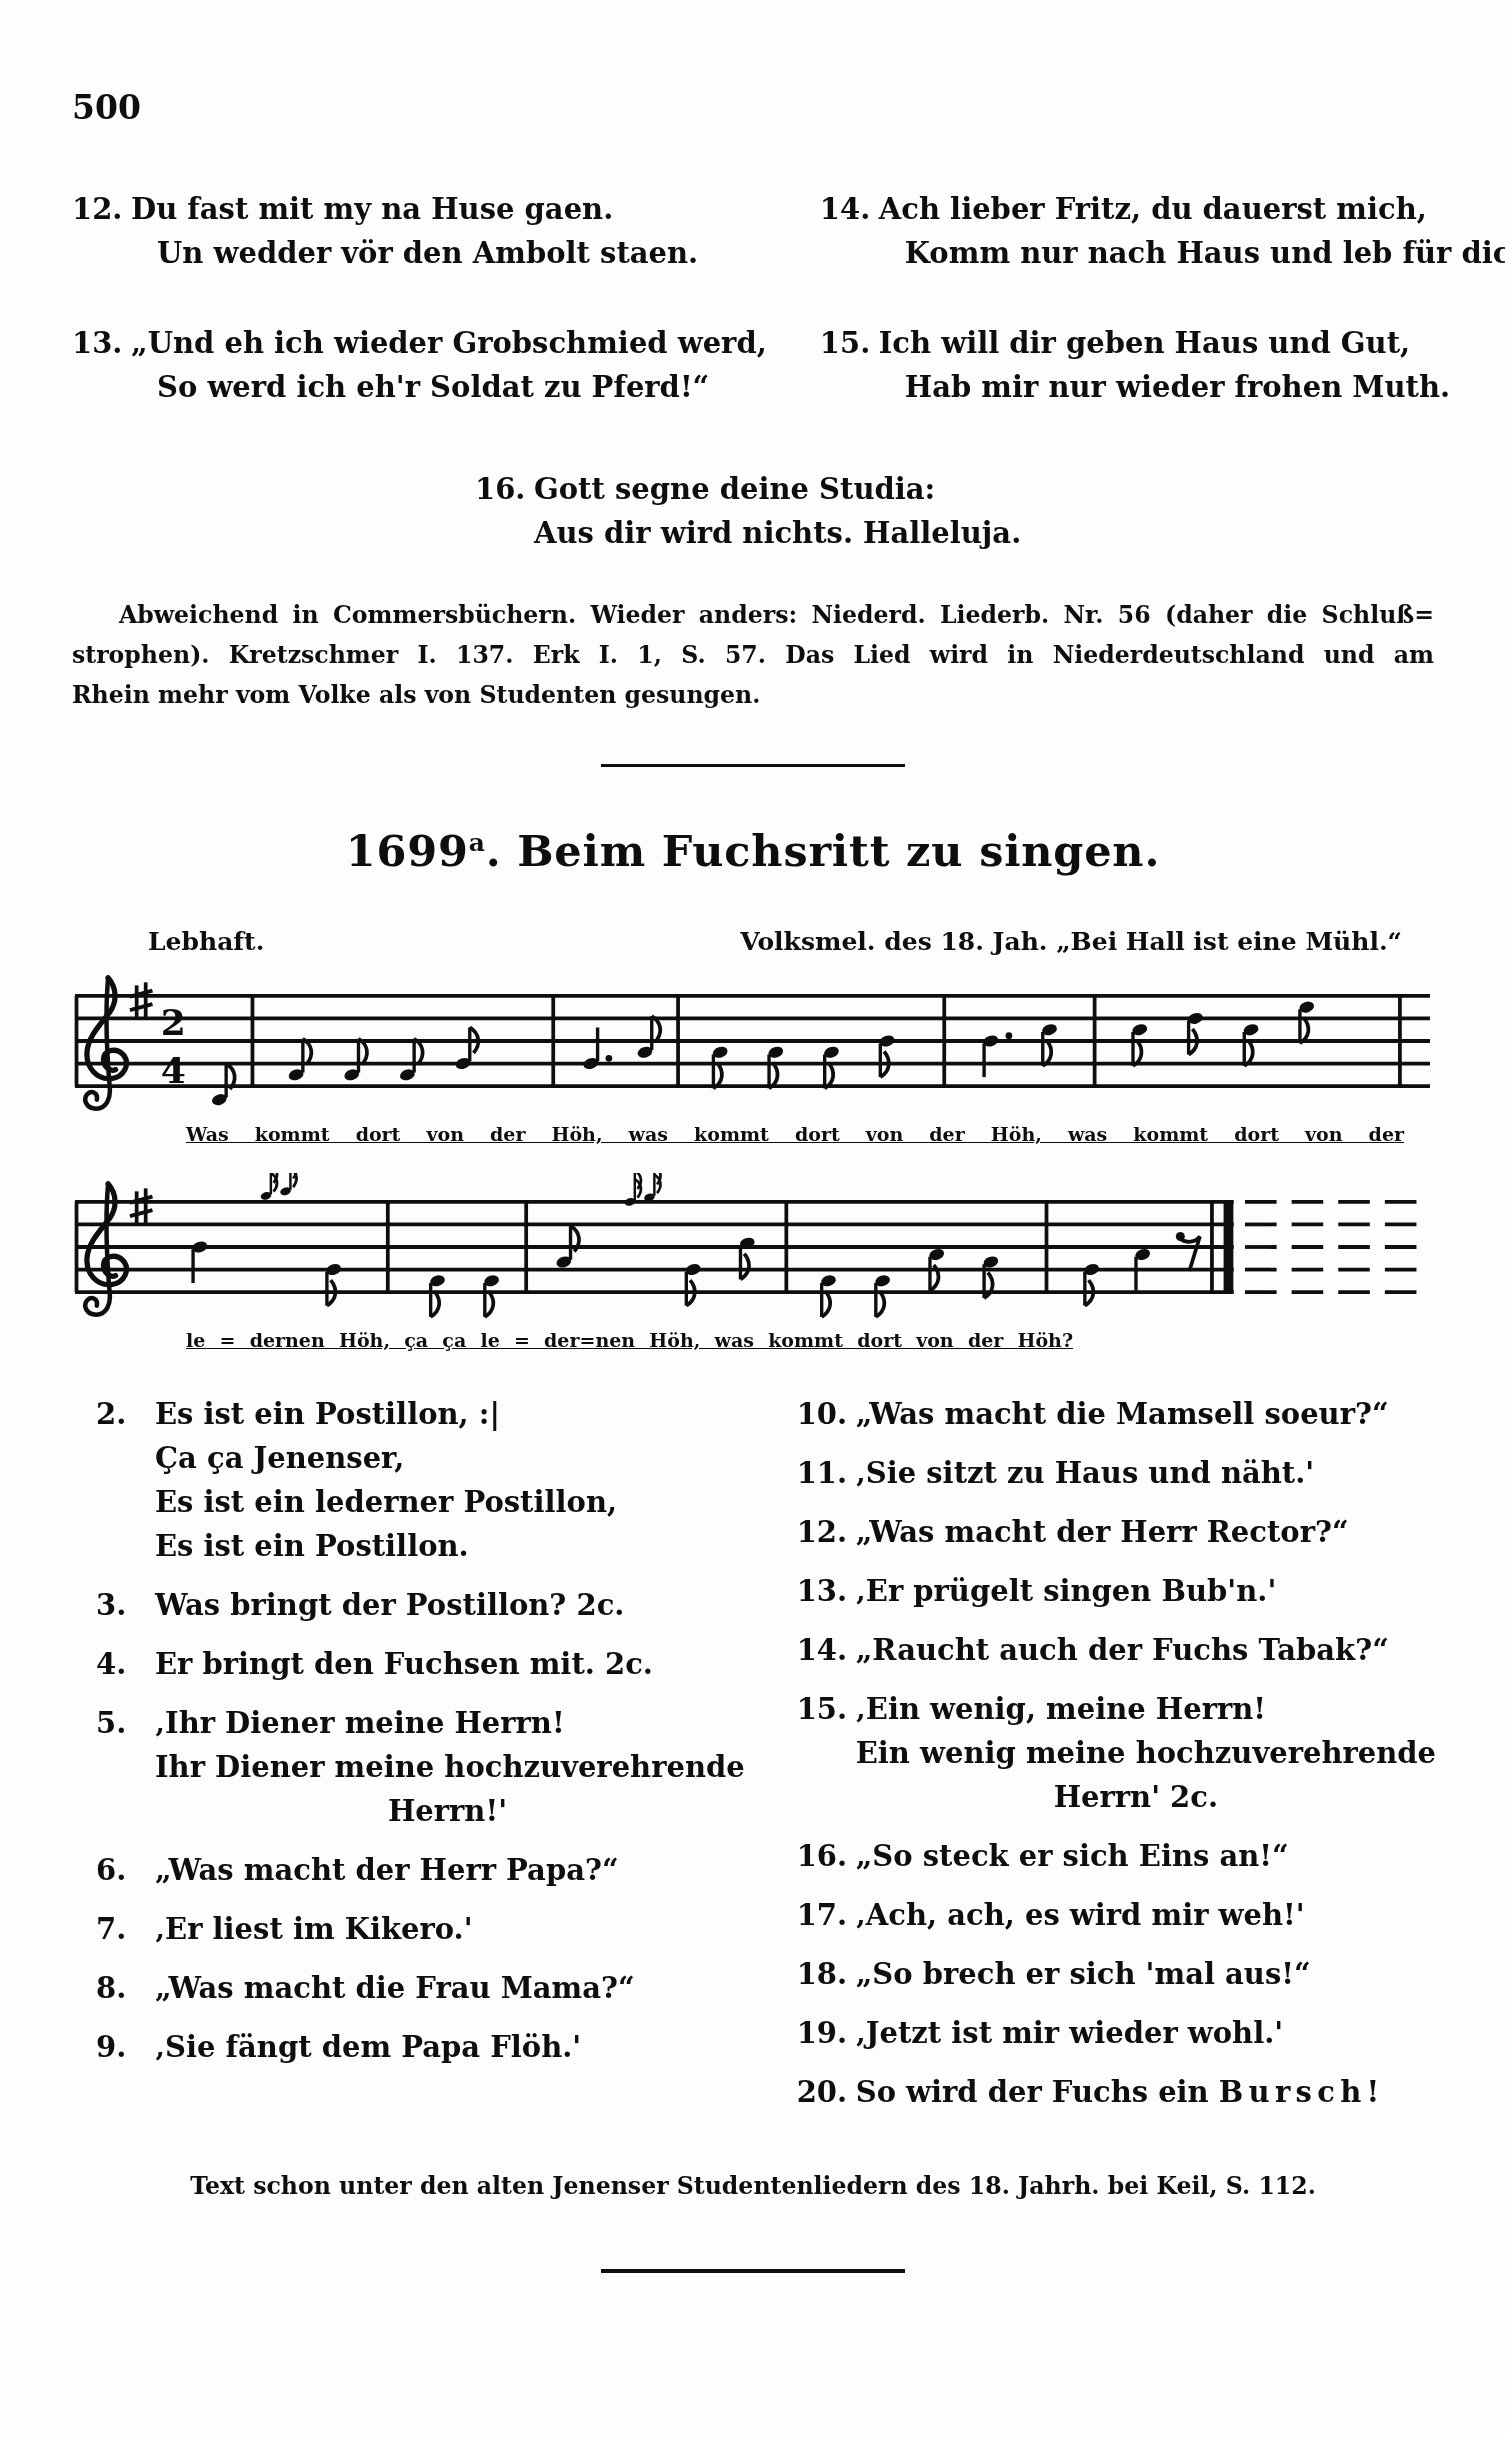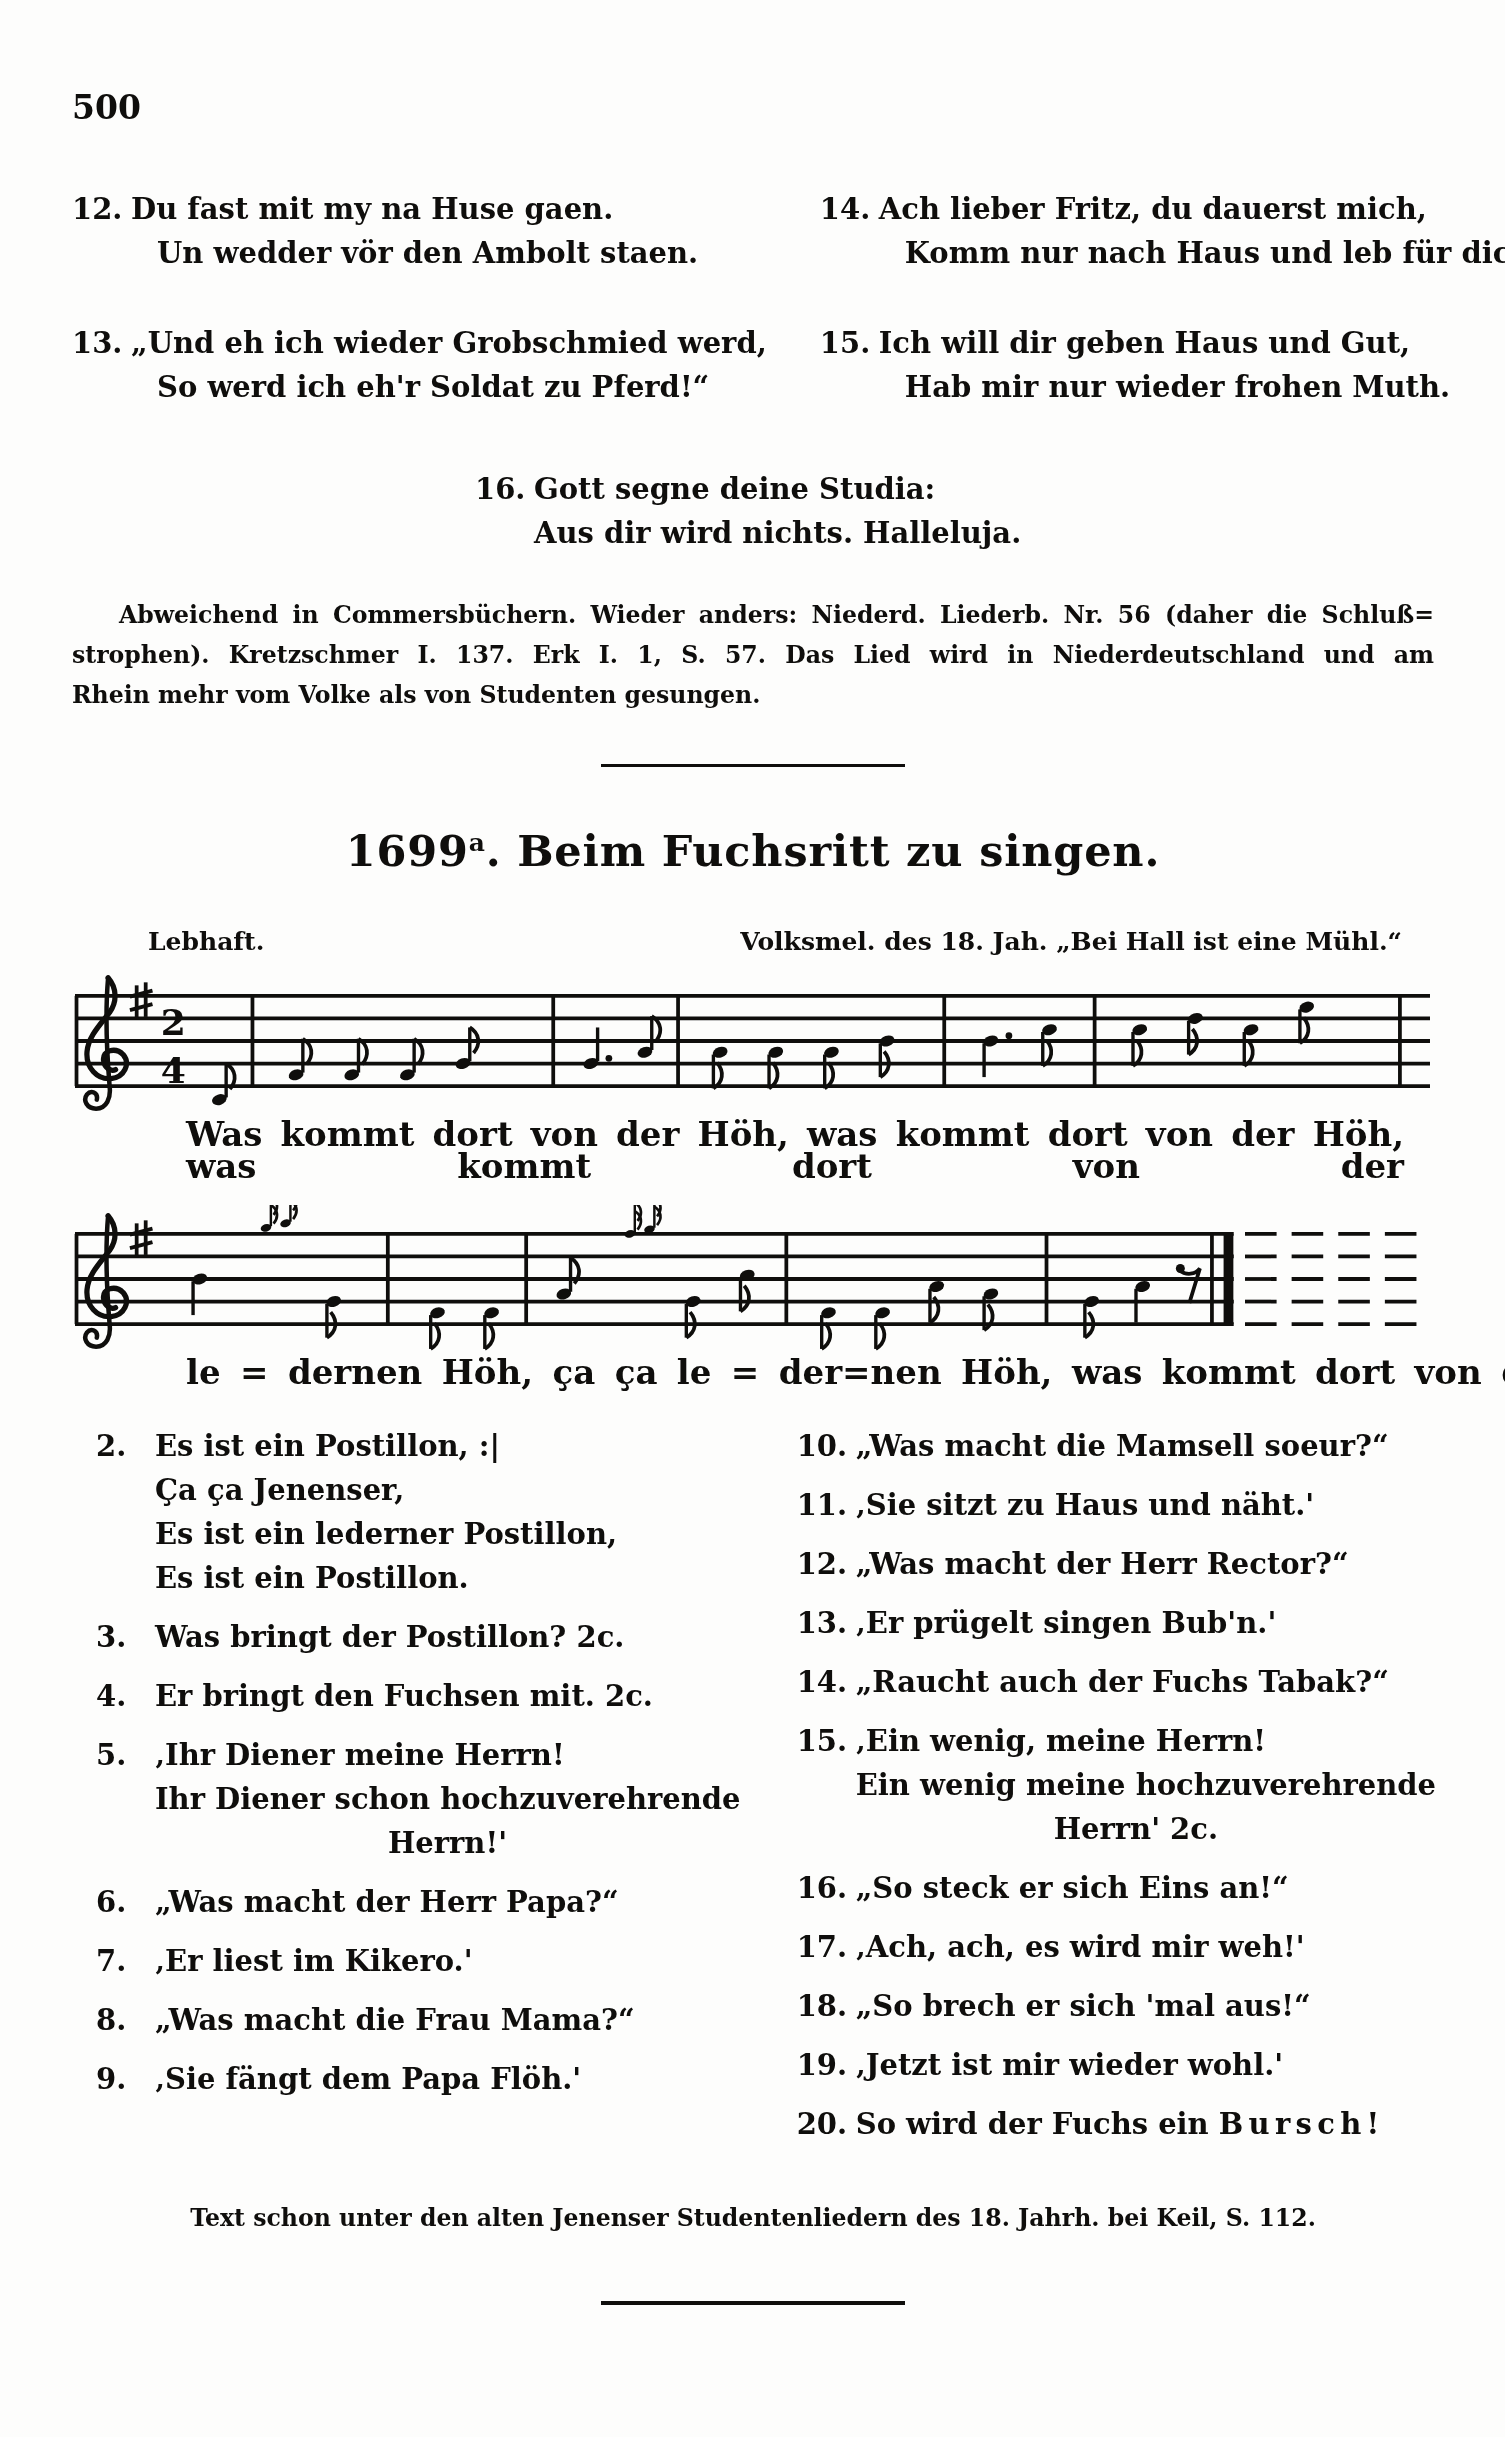--- a/index.html
+++ b/index.html
@@ -50,21 +50,21 @@
   .staff.second{margin-top:23px;}
   .sline{stroke:#0f0e0c;stroke-width:5;}
   .sline.dash{stroke-dasharray:42 20;}
   .bar{stroke:#0f0e0c;stroke-width:5;}
   .bar.thick{stroke-width:13;}
   .clefstroke{fill:none;stroke:#0f0e0c;stroke-linecap:round;}
   .notehead{fill:#0f0e0c;}
   .stem{stroke:#0f0e0c;stroke-width:4.5;fill:none;}
   .flagp{stroke:#0f0e0c;stroke-width:5;fill:none;}
   .tsig{font-family:"DejaVu Serif",serif;font-weight:bold;font-size:48px;fill:#0f0e0c;}
-  .lyrics{font-size:34px;line-height:32px;padding-left:114px;padding-right:30px;white-space:nowrap;}
+  .lyrics{font-size:19px;line-height:32px;padding-left:114px;padding-right:30px;white-space:nowrap;text-decoration:underline;}
   .lyrics.jlast{text-align:justify;text-align-last:justify;white-space:normal;}
   .lyrics.l2{word-spacing:7.6px;}
   
   .main-verses{margin-top:36px;display:grid;grid-template-columns:688px 1fr;column-gap:23px;}
   .main-verses .col-left{padding-left:24px;}
   .main-verses .col-right{padding-left:13.7px;}
   .main-verses .verse{margin-bottom:15px;}
   
   .footnote{margin-top:40px;text-align:center;font-size:23.6px;line-height:35px;}
 </style>
@@ -286,21 +286,21 @@
       <div class="verse">
         <span class="vnum">4.</span>
         <span class="vbody">
             <span class="vline">Er bringt den Fuchsen mit. 2c.</span>
           </span>
       </div>
       <div class="verse">
         <span class="vnum">5.</span>
         <span class="vbody">
           <span class="vline">‚Ihr Diener meine Herrn!</span>
-          <span class="vline">Ihr Diener schon hochzuverehrende</span>
+          <span class="vline">Ihr Diener meine hochzuverehrende</span>
           <span class="vline right">Herrn!'</span>
         </span>
       </div>
       <div class="verse">
         <span class="vnum">6.</span>
         <span class="vbody">
             <span class="vline">„Was macht der Herr Papa?“</span>
           </span>
       </div>
       <div class="verse">

